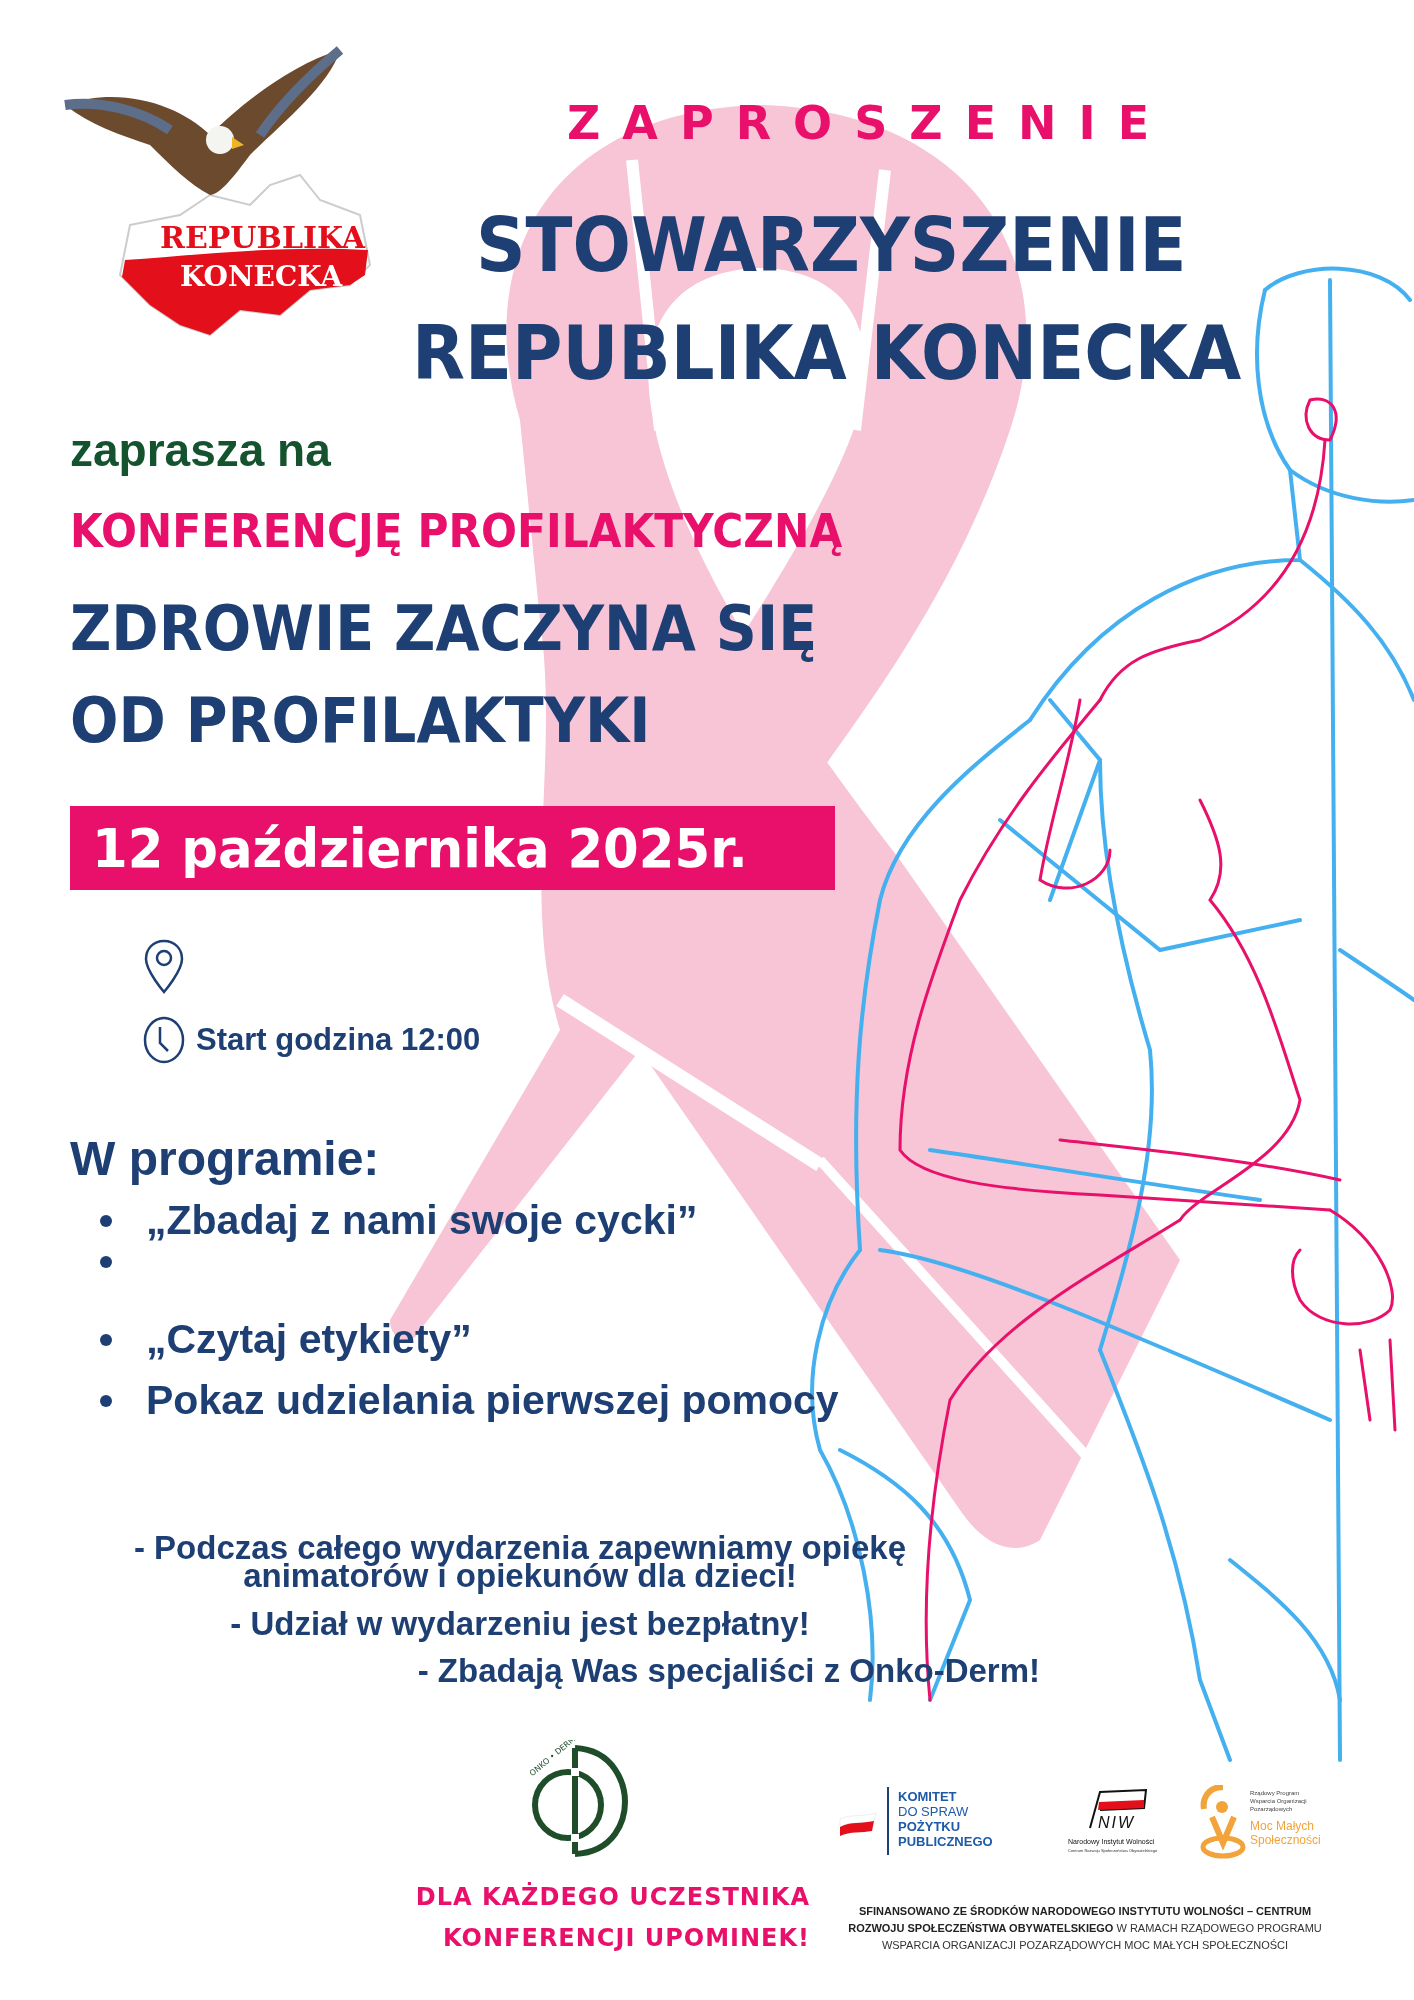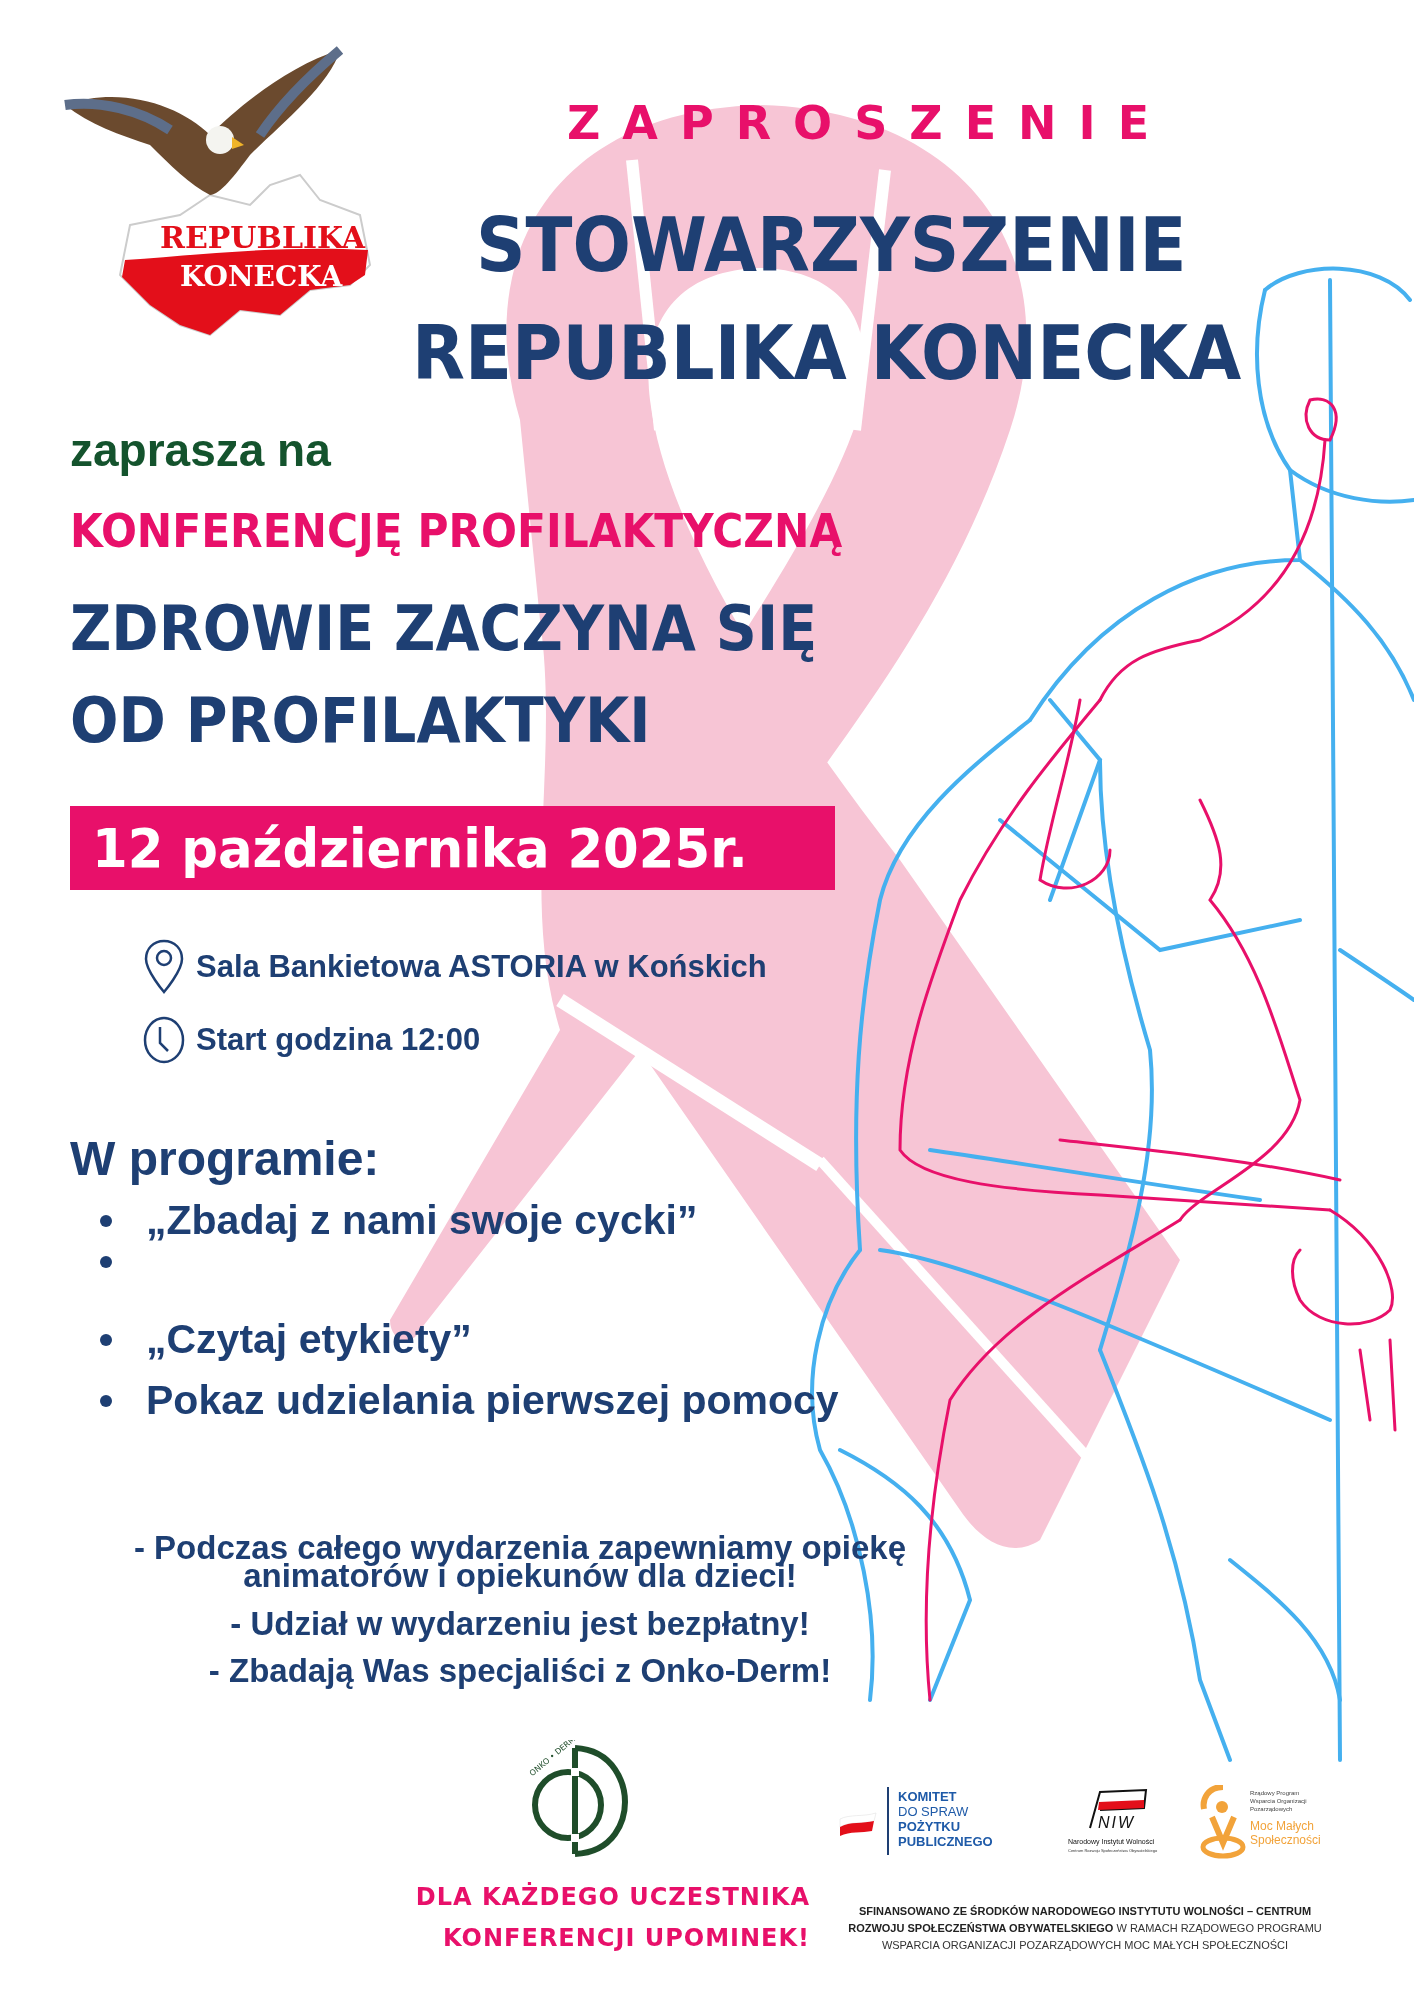--- a/index.html
+++ b/index.html
@@ -100,21 +100,20 @@
 
 <div class="abs" id="date-banner">
   <span id="date-text">12 października 2025r.</span>
 </div>
 
 <div class="info-row" style="top:938px;">
   <svg width="44" height="58" viewBox="0 0 44 58">
     <path d="M22 3 C 11 3, 4 11, 4 21 C 4 33, 22 54, 22 54 C 22 54, 40 33, 40 21 C 40 11, 33 3, 22 3 Z" fill="none" stroke="#1e3f73" stroke-width="2.5"></path>
     <circle cx="22" cy="20" r="7" fill="none" stroke="#1e3f73" stroke-width="2.5"></circle>
   </svg>
-  <span>Sala Bankietowa ASTORIA w Końskich</span>
 </div>
 
 <div class="info-row" style="top:1015px;">
   <svg width="44" height="50" viewBox="0 0 44 50">
     <ellipse cx="22" cy="25" rx="19" ry="22" fill="none" stroke="#1e3f73" stroke-width="2.5"></ellipse>
     <path d="M18 12 L 18 28 L 26 36" fill="none" stroke="#1e3f73" stroke-width="2.5"></path>
   </svg>
   <span>Start godzina 12:00</span>
 </div>
 
@@ -131,21 +130,21 @@
   <span class="lbl">„Czytaj etykiety”</span>
 </div>
 <div class="bullet-item" style="top:1377px;">
   <div class="bullet-dot"></div>
   <span class="lbl">Pokaz udzielania pierwszej pomocy</span>
 </div>
 
 <div class="note" style="top:1510px;margin-top:19px;">- Podczas całego wydarzenia zapewniamy opiekę</div>
 <div class="note" style="top:1557px;">animatorów i opiekunów dla dzieci!</div>
 <div class="note" style="top:1605px;">- Udział w wydarzeniu jest bezpłatny!</div>
-<div class="note" style="top:1652px;">- Zbadają Was specjaliści z Onko-Derm!</div>
+<div class="note" style="top:1652px;text-align:right;">- Zbadają Was specjaliści z Onko-Derm!</div>
 
 <div class="abs" style="left:520px;top:1740px;width:110px;height:120px;">
   <svg width="110" height="120" viewBox="0 0 110 120">
     <circle cx="48" cy="65" r="33" fill="none" stroke="#1f4d2a" stroke-width="6"></circle>
     <path d="M55 8 C 95 10, 105 45, 105 62 C 105 80, 95 112, 55 114" fill="none" stroke="#1f4d2a" stroke-width="6"></path>
     <line x1="55" y1="8" x2="55" y2="114" stroke="#1f4d2a" stroke-width="6"></line>
     <rect x="51" y="28" width="8" height="8" fill="#fff"></rect>
     <rect x="51" y="94" width="8" height="8" fill="#fff"></rect>
     <text x="10" y="30" font-size="8" fill="#1f4d2a" font-family="DejaVu Sans, sans-serif" transform="rotate(-40 20 30)">ONKO • DERM</text>
   </svg>

